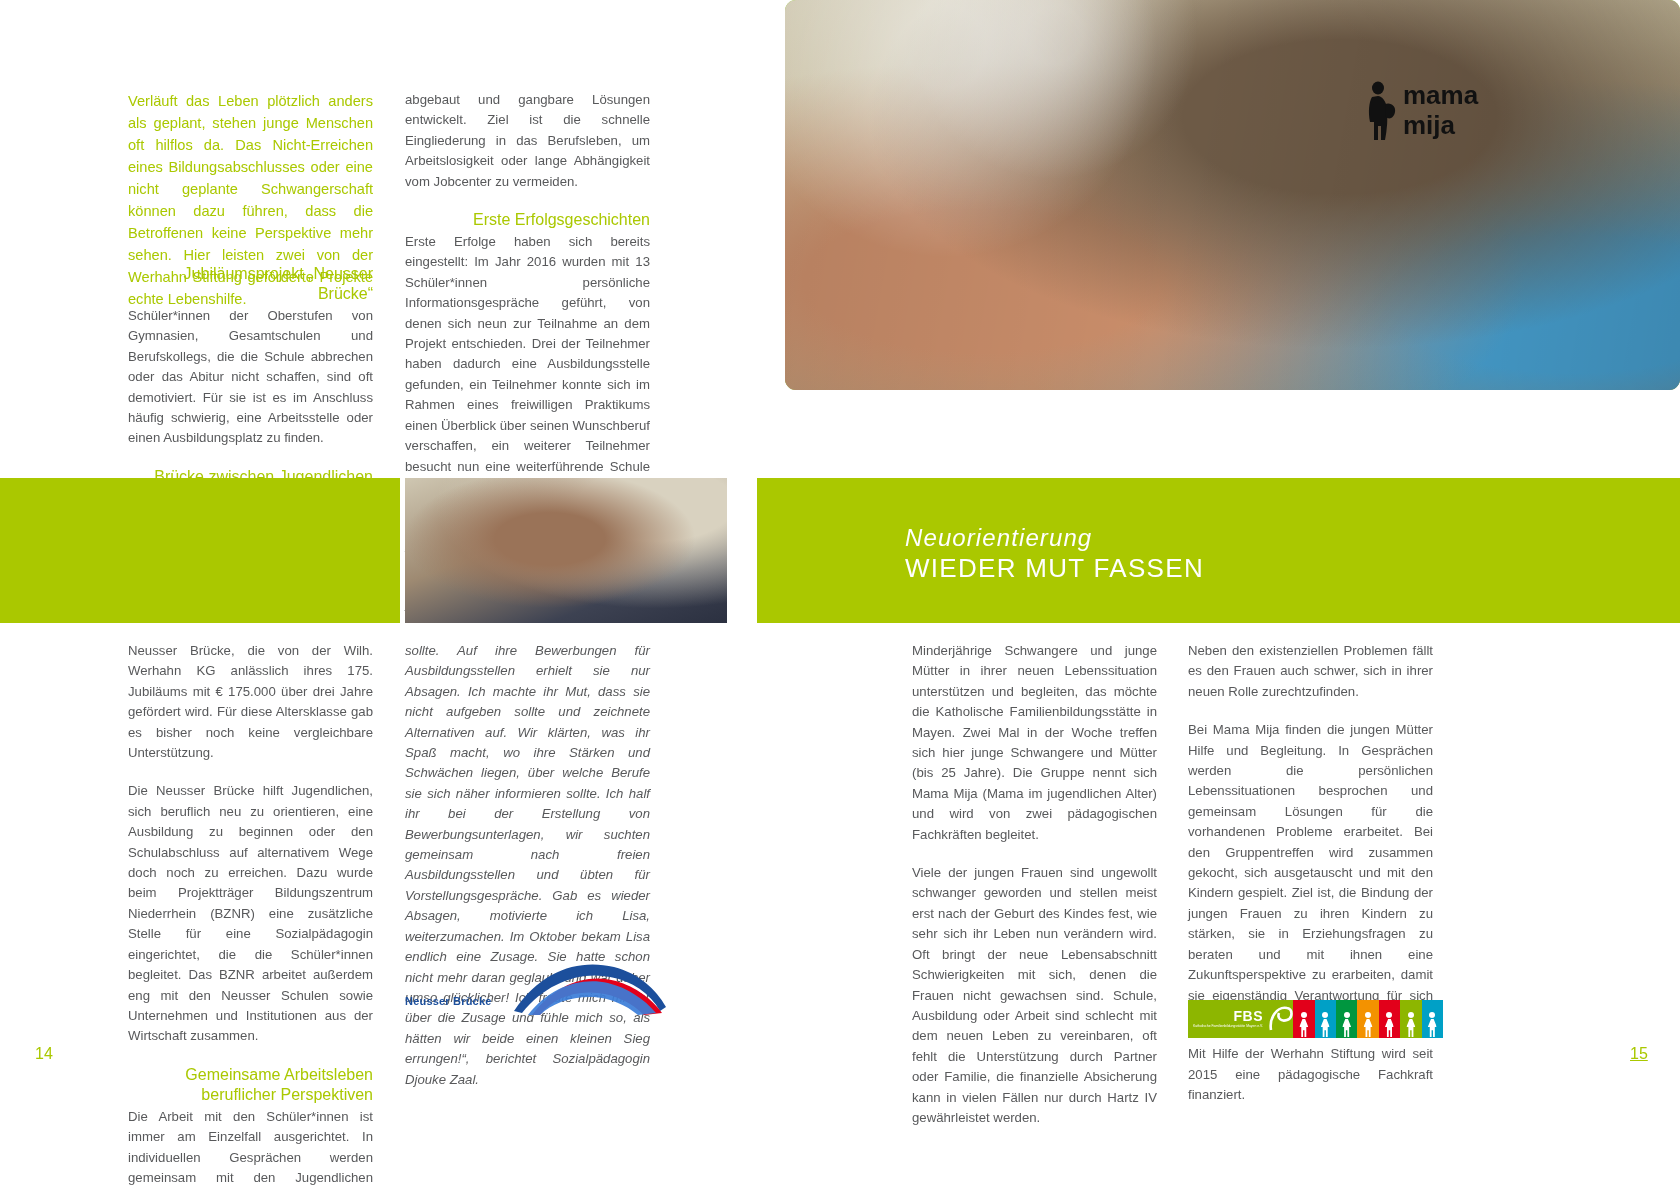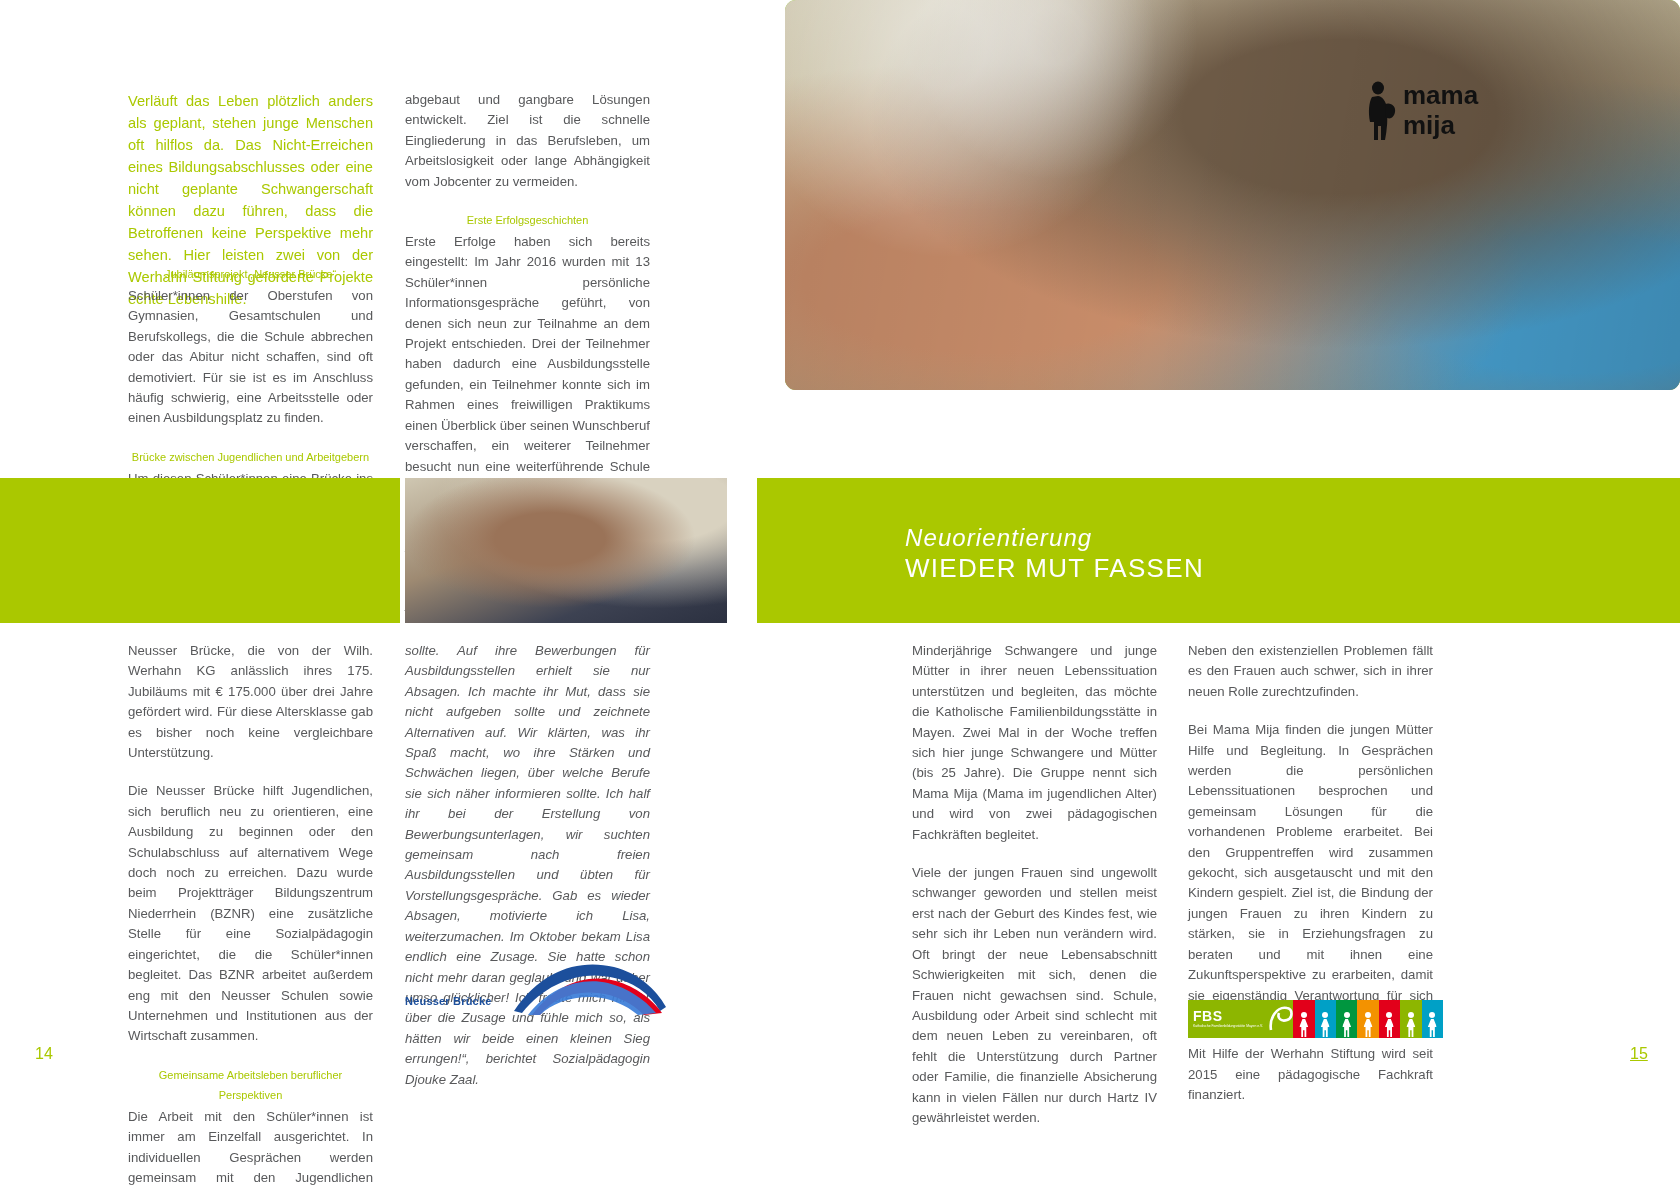--- a/index.html
+++ b/index.html
@@ -62,25 +62,25 @@
 
   .lead {
     color: #aac800;
     font-size: 14.6px;
     line-height: 22px;
   }
   .lead p { margin-bottom: 0; }
 
   h3.sub {
     color: #aac800;
-    font-size: 11px;
+    font-size: 16px;
     line-height: 20px;
     font-weight: normal;
     margin: 0 0 2px 0;
-    text-align: center;
+    text-align: right;
   }
   .afterhead { margin-top: 0 !important; }
 
   .quote { font-style: italic; }
 
   
   .headline-block {
     position: absolute;
     left: 905px; top: 523px;
     color: #ffffff;
@@ -147,20 +147,21 @@
   }
   .fbs-cell { height: 38px; position: relative; }
   .fbs-main {
     width: 88px;
     background: #8db600;
     color: #ffffff;
     display: flex;
     align-items: center;
     padding-left: 5px;
     box-sizing: border-box;
+    text-align: right;
   }
   .fbs-main .fbs-abbr {
     font-size: 14px;
     font-weight: bold;
     line-height: 13px;
     letter-spacing: .5px;
   }
   .fbs-main .fbs-full {
     font-size: 3.4px;
     line-height: 4.2px;

